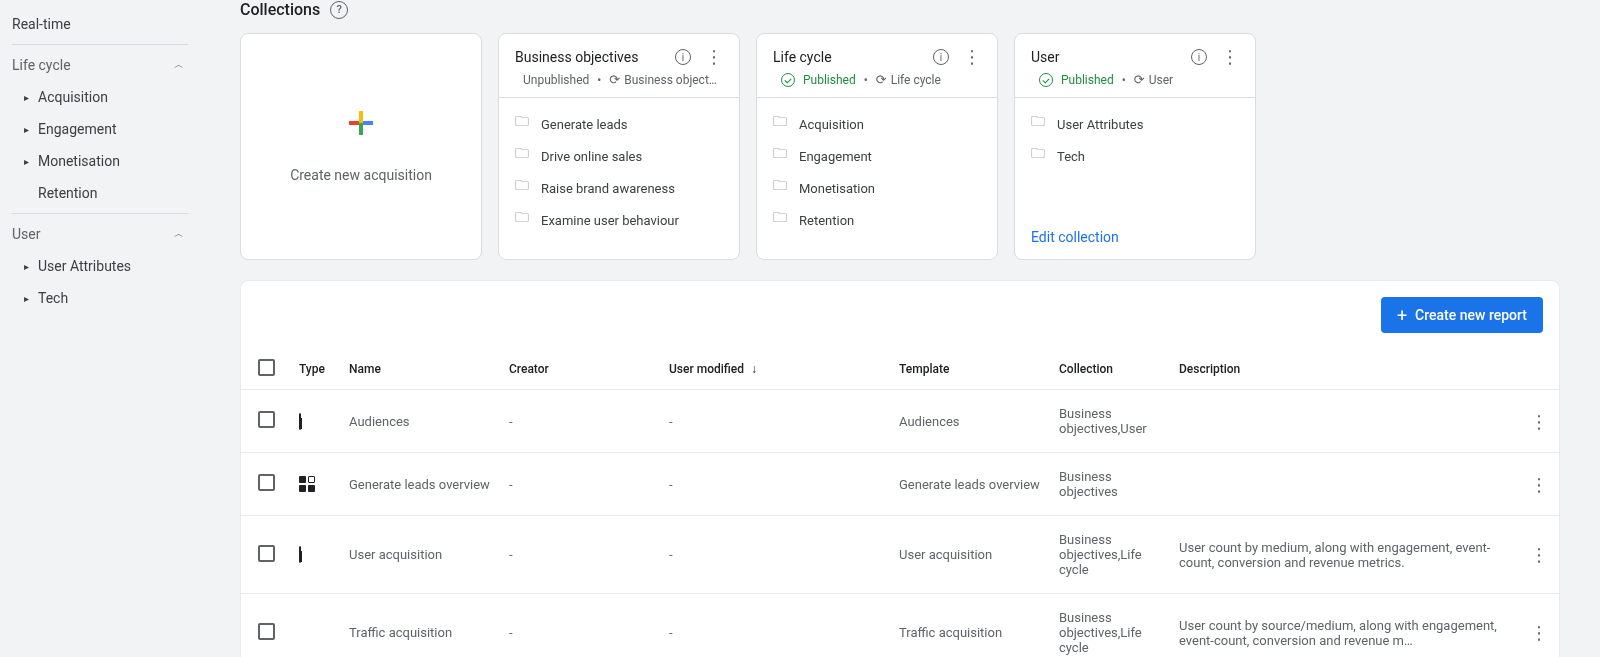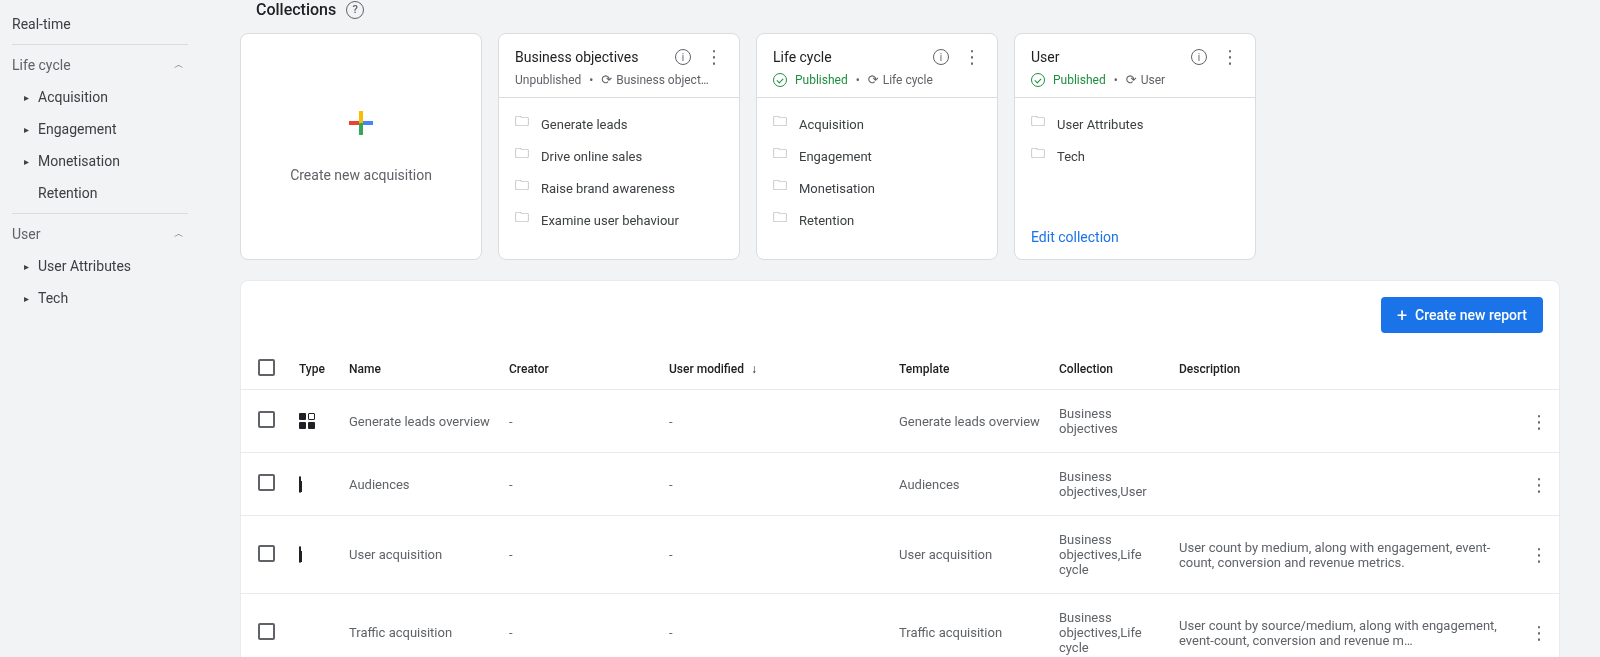--- a/index.html
+++ b/index.html
@@ -16,42 +16,42 @@
   body{margin:0;background:var(--bg);color:var(--text);font-size:14px;width:1600px;}
   .page{display:flex;min-height:657px;}
   .sidebar{width:200px;padding:8px 0;}
   .side-item{display:flex;align-items:center;padding:8px 12px;font-size:14px;color:var(--text);cursor:pointer;}
   .side-chev{width:10px;display:inline-block;color:var(--text);font-size:10px;margin-right:4px;}
   .side-item.sub{padding-left:24px;}
   .side-header{display:flex;align-items:center;justify-content:space-between;padding:8px 12px;color:var(--muted);font-size:14px;}
   .side-divider{height:1px;background:var(--border);margin:4px 12px;}
 
   .main{flex:1;padding:0 40px 20px 40px;}
-  .section-title{display:flex;align-items:center;gap:10px;font-size:16px;color:#202124;font-weight:500;margin:0 0 14px 16px;}
+  .section-title{display:flex;align-items:center;gap:10px;font-size:16px;color:#202124;font-weight:500;margin:0 0 14px 0;}
   .help-icon{width:18px;height:18px;border:1.5px solid #5f6368;border-radius:50%;display:flex;align-items:center;justify-content:center;font-size:11px;color:#5f6368;}
 
   .cards-row{display:flex;gap:16px;margin-bottom:20px;}
   .card{background:var(--white);border:1px solid var(--card-border);border-radius:8px;width:242px;height:227px;display:flex;flex-direction:column;overflow:hidden;}
   .card.create{align-items:center;justify-content:center;cursor:pointer;width:242px;}
   .gplus{width:24px;height:24px;position:relative;margin-bottom:32px;}
   .gplus .h{position:absolute;top:10px;left:0;width:24px;height:4px;}
   .gplus .v{position:absolute;left:10px;top:0;width:4px;height:24px;}
   .gplus .h1{background:#ea4335;left:0;width:12px;}
   .gplus .h2{background:#4285f4;left:12px;width:12px;top:10px;height:4px;position:absolute;}
   .gplus .v1{background:#fbbc04;top:0;height:12px;}
   .gplus .v2{background:#34a853;top:12px;height:12px;left:10px;width:4px;position:absolute;}
   .create-label{color:var(--muted);font-size:14px;}
 
   .card-head{padding:14px 16px 10px;border-bottom:1px solid var(--card-border);}
   .card-head-row{display:flex;align-items:center;justify-content:space-between;}
   .card-title{font-size:14px;color:#202124;}
   .head-icons{display:flex;align-items:center;gap:14px;color:var(--muted);}
   .info-icon{width:16px;height:16px;border:1.5px solid var(--muted);border-radius:50%;display:flex;align-items:center;justify-content:center;font-size:10px;}
   .dots-v{font-size:18px;line-height:1;letter-spacing:0;cursor:pointer;}
-  .card-sub{display:flex;align-items:center;gap:8px;font-size:12px;color:var(--muted);margin-top:6px;}
+  .card-sub{display:flex;align-items:center;gap:8px;font-size:12px;color:var(--muted);margin-top:6px;margin-left:8px;}
   .pub{color:var(--green);}
   .dot-sep{color:var(--muted);}
   .link-small{display:flex;align-items:center;gap:4px;}
   .link-icon{font-size:13px;}
   .chk{width:14px;height:14px;border:1.6px solid var(--green);border-radius:50%;position:relative;display:inline-block;}
   .chk::after{content:"";position:absolute;left:3px;top:4px;width:5px;height:3px;border-left:1.6px solid var(--green);border-bottom:1.6px solid var(--green);transform:rotate(-45deg);}
   .card-body{flex:1;padding:10px 16px;}
   .folder-row{display:flex;align-items:center;gap:12px;padding:4px 0;font-size:13px;color:var(--text);}
   .folder-icon{color:var(--muted);font-size:14px;position:relative;top:-1px;}
   .card-foot{padding:14px 16px;}
@@ -286,46 +286,46 @@
               </th>
               <th class="col-template">Template</th>
               <th class="col-collection">Collection</th>
               <th class="col-desc">Description</th>
               <th class="col-menu"></th>
             </tr>
           </thead>
           <tbody id="table-body">
               <tr>
                 <td class="col-check"><span class="checkbox"></span></td>
+                <td class="col-type"><span class="type-table-icon"></span></td>
+                <td class="col-name">Audiences</td>
+                <td class="col-creator">-</td>
+                <td class="col-mod">-</td>
+                <td class="col-template">Audiences</td>
+                <td class="col-collection">Business objectives,User</td>
+                <td class="col-desc">
+                  <div class="desc-cell"></div>
+                </td>
+                <td class="col-menu"><span class="row-dots">⋮</span></td>
+              </tr>
+              <tr>
+                <td class="col-check"><span class="checkbox"></span></td>
                 <td class="col-type">
                   <span class="type-ov">
                     <span></span>
                     <span></span>
                     <span></span>
                     <span></span>
                   </span>
                 </td>
                 <td class="col-name">Generate leads overview</td>
                 <td class="col-creator">-</td>
                 <td class="col-mod">-</td>
                 <td class="col-template">Generate leads overview</td>
                 <td class="col-collection">Business objectives</td>
-                <td class="col-desc">
-                  <div class="desc-cell"></div>
-                </td>
-                <td class="col-menu"><span class="row-dots">⋮</span></td>
-              </tr>
-              <tr>
-                <td class="col-check"><span class="checkbox"></span></td>
-                <td class="col-type"><span class="type-table-icon"></span></td>
-                <td class="col-name">Audiences</td>
-                <td class="col-creator">-</td>
-                <td class="col-mod">-</td>
-                <td class="col-template">Audiences</td>
-                <td class="col-collection">Business objectives,User</td>
                 <td class="col-desc">
                   <div class="desc-cell"></div>
                 </td>
                 <td class="col-menu"><span class="row-dots">⋮</span></td>
               </tr>
               <tr>
                 <td class="col-check"><span class="checkbox"></span></td>
                 <td class="col-type"><span class="type-table-icon"></span></td>
                 <td class="col-name">User acquisition</td>
                 <td class="col-creator">-</td>

